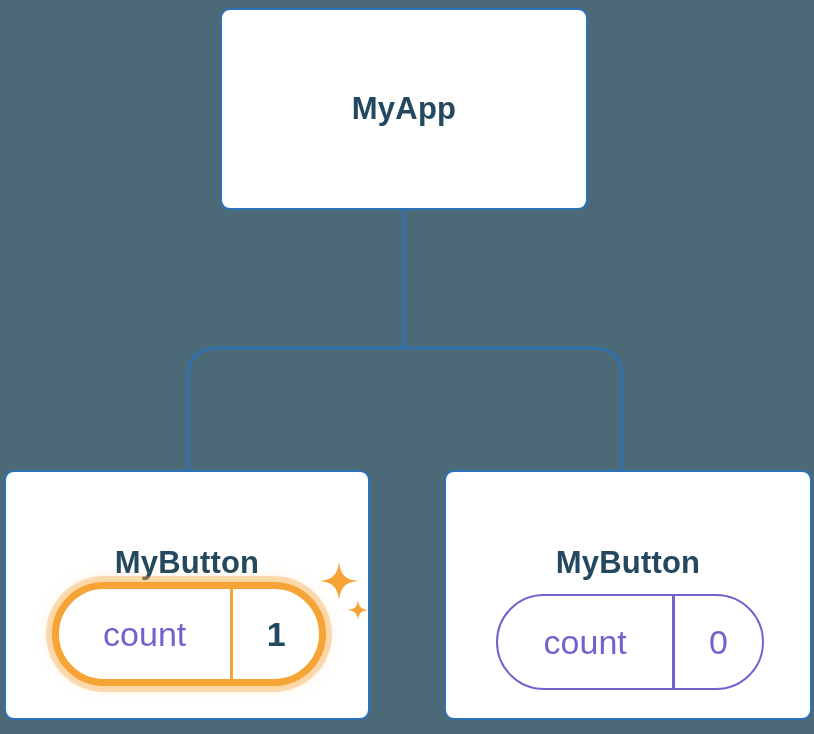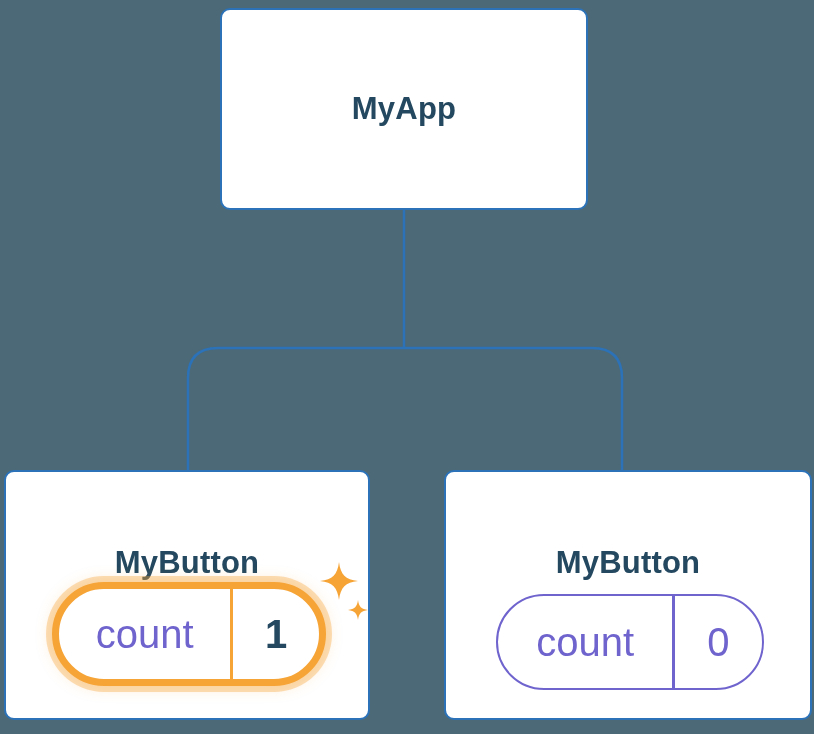--- a/index.html
+++ b/index.html
@@ -63,21 +63,21 @@
     text-align: center;
     margin-top: 23px;
   }
   .pill {
     position: absolute;
     border-radius: 999px;
     background: #fff;
     display: flex;
     align-items: stretch;
     overflow: hidden;
-    font-size: 40px;
+    font-size: 34px;
   }
   .pill .pill-name {
     flex: 2;
     display: flex; align-items: center; justify-content: center;
     color: var(--purple);
     font-weight: 500;
   }
   .pill .pill-value {
     flex: 1;
     display: flex; align-items: center; justify-content: center;

